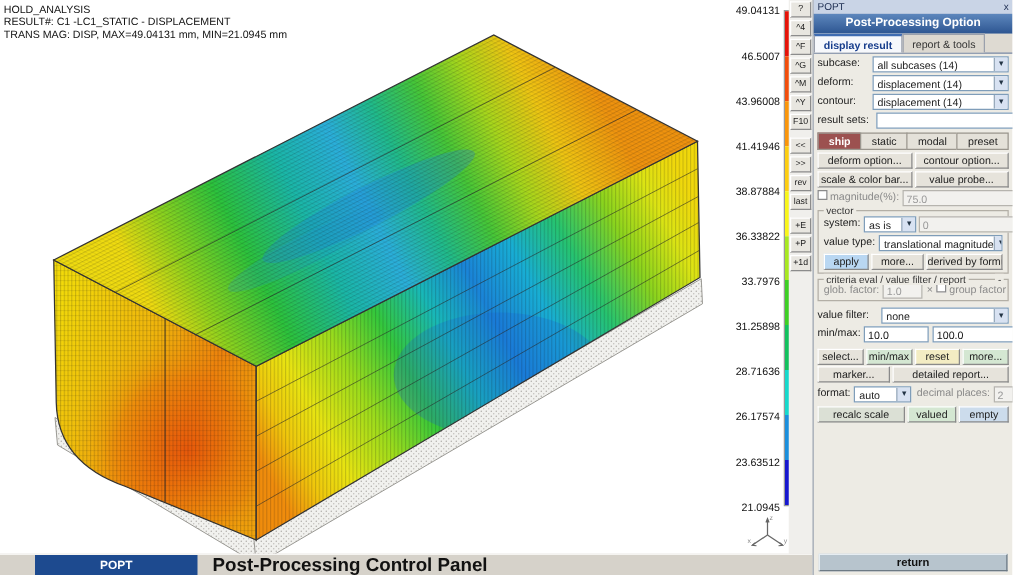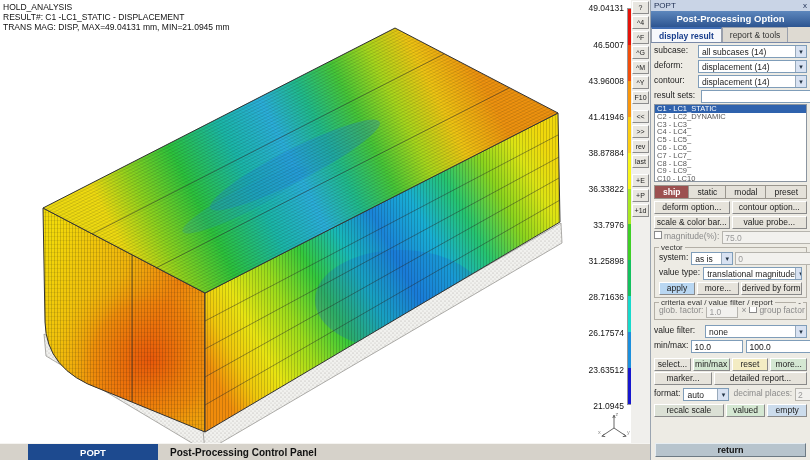--- a/index.html
+++ b/index.html
@@ -24,21 +24,21 @@
   .tb-btn { width:17px; height:13px; margin-bottom:2px; background:#e8e6e0;
      border:1px solid; border-color:#fff #8c8c8c #8c8c8c #fff; font-size:7px; line-height:11px;
      text-align:center; color:#222; cursor:default; }
   .tb-gap { height:4px; }
 
   
   #statusbar { position:absolute; left:0; top:443px; width:650px; height:17px; background:#d6d2ca;
      border-top:1px solid #f5f4f1; }
   #statusbar-btn { position:absolute; left:28px; top:0; width:130px; height:17px; background:#1d4a8f;
      color:#fff; font-weight:bold; font-size:9.5px; text-align:center; line-height:17px; }
-  #statusbar-title { position:absolute; left:170px; top:0; font-size:10px; font-weight:bold; color:#111; line-height:17px; }
+  #statusbar-title { position:absolute; left:170px; top:0; font-size:15px; font-weight:bold; color:#111; line-height:17px; }
 
   
   #panel { position:absolute; left:650px; top:0; width:160px; height:460px; background:#edebe4;
      border-left:1px solid #9aa4b0; font-size:8.5px; color:#222; }
   #popt-strip { height:11px; background:#c9d4e6; color:#1c2c50; font-size:8px; line-height:11px; padding:0 3px;
      display:flex; justify-content:space-between; }
   #panel-titlebar { height:16px; background:linear-gradient(#5d87bd,#2d5591); color:#fff; font-weight:bold;
      font-size:9.5px; text-align:center; line-height:16px; }
   #panel-tabs { display:flex; height:16px; border-bottom:1px solid #7a8aa8; background:#dedad2; }
   .ptab { padding:0 7px; line-height:15px; border:1px solid #9aa0ac; border-bottom:none; background:#dcd8d0; color:#333; }
@@ -293,32 +293,20 @@
     </div>
 
     <div class="row">
       <span class="lbl">result sets:</span>
       <svg width="11" height="11" viewBox="0 0 11 11" style="margin-right:3px">
         <path d="M1,1.5 H10 L6.8,5.5 V10 L4.2,8.8 V5.5 Z" fill="#dbe6f4" stroke="#3f6cb2" stroke-width="0.9"></path>
       </svg>
       <input class="tinput" style="flex: 1 1 0%;" value="">
     </div>
 
-    <div id="result-list">
-      <div class="item selected">C1 - LC1_STATIC</div>
-      <div class="item">C2 - LC2_DYNAMIC</div>
-      <div class="item">C3 - LC3_</div>
-      <div class="item">C4 - LC4_</div>
-      <div class="item">C5 - LC5_</div>
-      <div class="item">C6 - LC6_</div>
-      <div class="item">C7 - LC7_</div>
-      <div class="item">C8 - LC8_</div>
-      <div class="item">C9 - LC9_</div>
-      <div class="item">C10 - LC10_</div>
-    </div>
 
     <div id="mode-tabs">
       <div class="mtab active">ship</div>
       <div class="mtab">static</div>
       <div class="mtab">modal</div>
       <div class="mtab">preset</div>
     </div>
 
     <div class="row" style="height:13px">
       <div class="pbtn" style="flex:1;margin-right:2px">deform option...</div>

